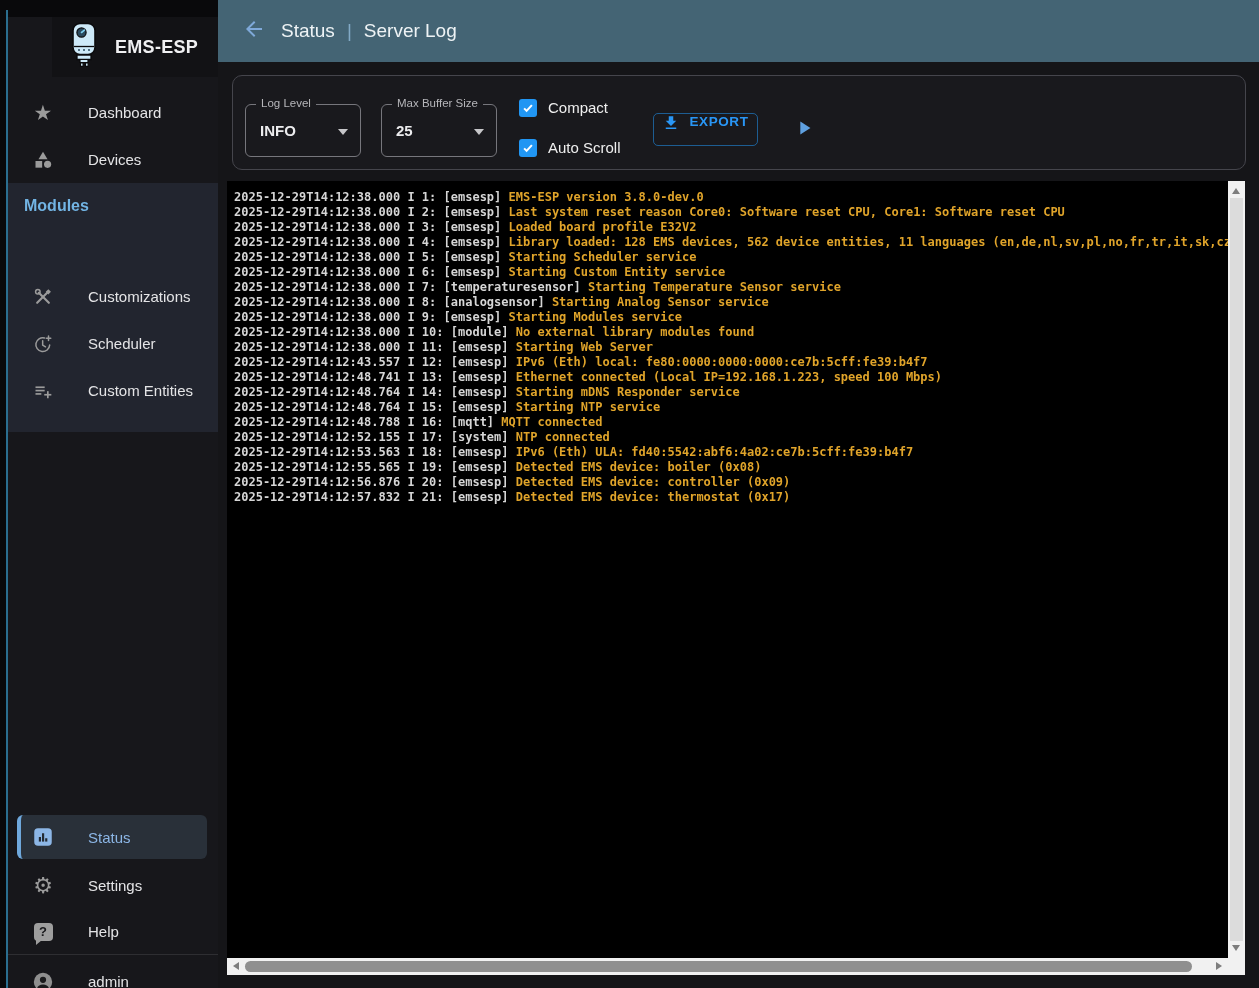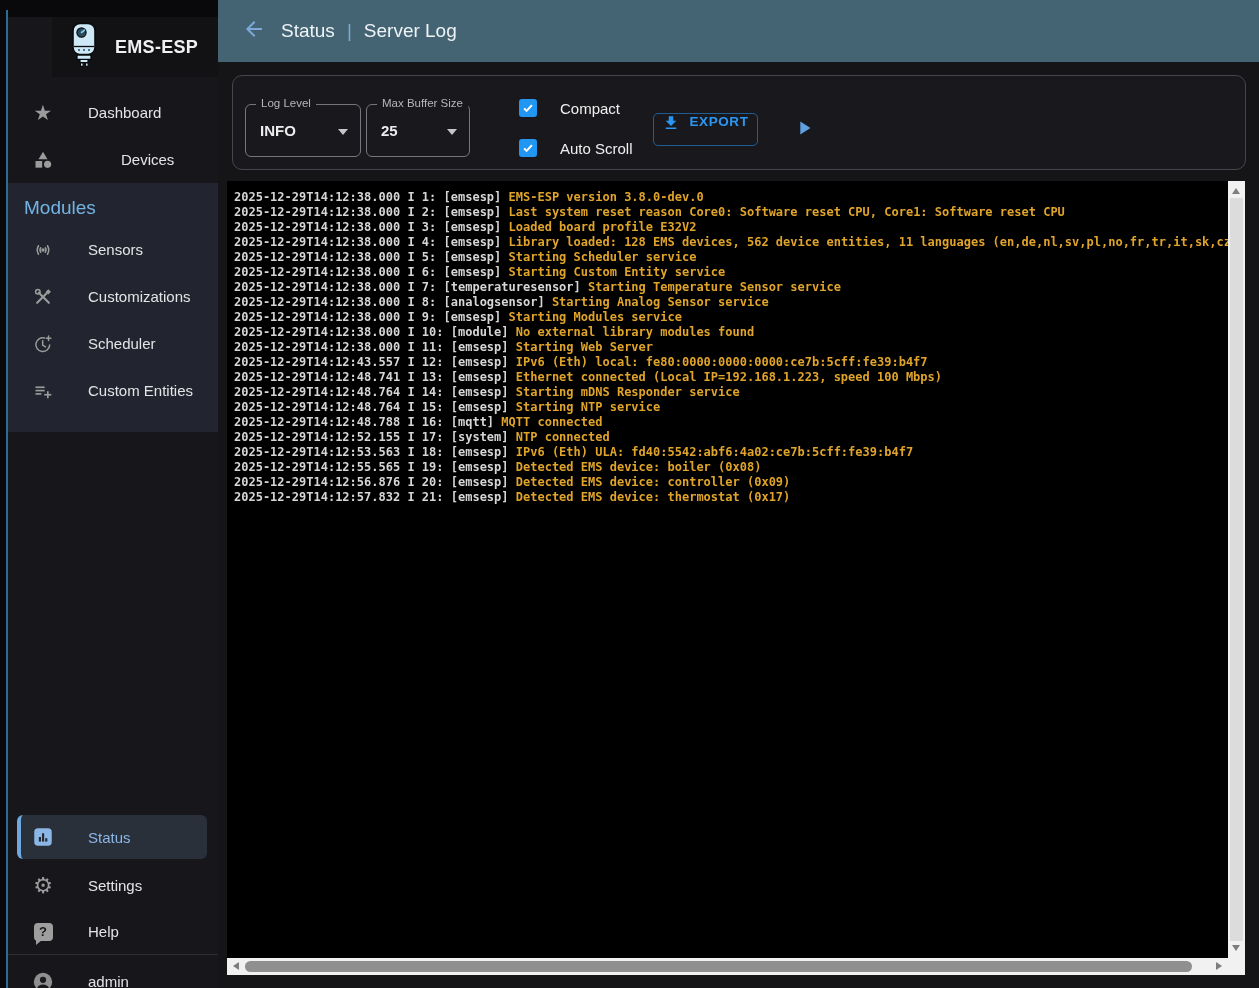--- a/index.html
+++ b/index.html
@@ -15,21 +15,21 @@
   .sidebar { position:absolute; left:8px; top:17px; width:210px; height:988px; background:#17171b;padding-left:44px; }
   .side-header { height:60px; background:#121215; display:flex; align-items:center; padding-left:16px; gap:15px; }
   .app-title { font-size:18px; font-weight:bold; color:#f0f0f2; letter-spacing:.3px; }
 
   .nav-item { position:absolute; left:0; width:210px; height:47px; display:flex; align-items:center; padding-left:24px; cursor:pointer; }
   .nav-icon { width:22px; display:flex; justify-content:center; align-items:center; color:#9b9b9b; }
   .nav-label { margin-left:34px; font-size:15px; font-weight:500; color:#e4e4e6; white-space:nowrap; }
   .glyph-icon { font-size:20px; line-height:20px; color:#9b9b9b; }
 
   .modules-section { position:absolute; top:166px; left:0; width:210px; height:249px; background:#22252f; }
-  .modules-label { padding:14px 0 0 16px; font-size:19px; font-weight:normal; color:#72b4e4; }
+  .modules-label { padding:14px 0 0 16px; font-size:16px; font-weight:bold; color:#72b4e4; }
   .modules-section .nav-item { width:210px; }
 
   .status-row { position:absolute; top:798px; left:9px; width:190px; height:44px; background:#293039;
     border-left:4px solid #6fa8dc; border-radius:6px; display:flex; align-items:center; padding-left:11px; cursor:pointer; }
   .status-row .nav-icon { width:22px; }
   .status-row .nav-label { color:#8cb6e6; }
 
   .side-divider { position:absolute; top:937px; left:0; width:210px; height:1px; background:#2e2e32; }
 
   .help-badge { position:relative; width:19px; height:18px; background:#9e9e9e; border-radius:4px;
@@ -42,27 +42,27 @@
   .topbar-title { margin-left:13px; font-size:19px; font-weight:500; color:#eef3f5; }
   .topbar-sep { margin:0 12px; font-size:19px; color:#82aac6; }
   .topbar-page { font-size:19px; font-weight:500; color:#eef3f5; }
 
   
   .main { position:absolute; left:218px; top:62px; width:1041px; height:926px; background:#151518; }
 
   .panel { position:absolute; left:14px; top:13px; width:1014px; height:95px; border:1px solid #45454c; border-radius:10px; background:#19191d; }
   .select-box { position:absolute; top:28px; height:53px; border:1px solid #76767c; border-radius:6px; cursor:pointer; }
   .select-log-level { left:12px; width:116px; }
-  .select-max-buffer { left:133px; width:104px; }
+  .select-max-buffer { left:148px; width:116px; }
   .select-label { position:absolute; top:-8px; left:10px; background:#19191d; padding:0 5px; font-size:11.5px; color:#b6b6ba; white-space:nowrap; }
   .select-value { position:absolute; left:14px; top:0; height:100%; display:flex; align-items:center; font-size:15px; font-weight:600; color:#ececee; }
   .select-arrow { position:absolute; right:12px; top:50%; margin-top:-2px; width:0; height:0;
     border-left:5px solid transparent; border-right:5px solid transparent; border-top:6px solid #c6c6c9; }
 
-  .checkbox-row { position:absolute; left:286px; display:flex; align-items:center; gap:23px; cursor:pointer; }
+  .checkbox-row { position:absolute; left:286px; display:flex; align-items:flex-start; gap:11px; cursor:pointer; }
   .checkbox-row.first { top:23px; }
   .checkbox-row.second { top:63px; }
   .checkbox { width:18px; height:18px; background:#2196f3; border-radius:3px; display:flex; align-items:center; justify-content:center; }
   .checkbox-label { font-size:15px; font-weight:500; color:#efefef; }
 
   .export-btn { position:absolute; left:420px; top:37px; width:105px; height:33px; border:1px solid rgba(33,150,243,.55); border-radius:5px;
     background:transparent; display:flex; justify-content:center; gap:9px; color:#2996f5;
     font-family:"Liberation Sans",sans-serif; font-size:13.5px; font-weight:600; letter-spacing:.6px; cursor:pointer; }
   .play-btn { position:absolute; left:554px; top:37px; width:34px; height:33px; display:flex; align-items:center; justify-content:center; cursor:pointer; background:transparent; border:none; }
 
@@ -108,45 +108,33 @@
           <path d="M12.5 41h2.6v3.4h-2.6zM17.5 41h2.6v3.4h-2.6z" fill="#cde9f8" stroke="#0a0a0c" stroke-width="1.1"></path>
         </svg>
       </span>
       <span class="app-title">EMS-ESP</span>
     </div>
 
     <div class="nav-item" style="top:72px;">
       <span class="nav-icon glyph-icon" style="font-size:21px;">★</span>
       <span class="nav-label">Dashboard</span>
     </div>
-    <div class="nav-item" style="top:119px;gap:33px;">
+    <div class="nav-item" style="top:119px;">
       <span class="nav-icon">
         <svg width="20" height="20" viewBox="0 0 24 24" fill="#9b9b9b">
           <path d="M12 2 6.6 11h10.8z"></path>
             <path d="M3 13.2h8v8H3z"></path>
             <circle cx="17.5" cy="17.2" r="4.3"></circle>
         </svg>
       </span>
       <span class="nav-label">Devices</span>
     </div>
 
     <div class="modules-section">
       <div class="modules-label">Modules</div>
-      <div class="nav-item" style="top:43px;">
-        <span class="nav-icon">
-          <svg width="20" height="20" viewBox="0 0 24 24" fill="none" stroke="#9b9b9b" stroke-width="1.8" stroke-linecap="round">
-            <path d="M9.3 9.3 Q7.4 12 9.3 14.7"></path>
-              <path d="M6.6 6.9 Q3.6 12 6.6 17.1"></path>
-            <path d="M14.7 9.3 Q16.6 12 14.7 14.7"></path>
-              <path d="M17.4 6.9 Q20.4 12 17.4 17.1"></path>
-            <circle cx="12" cy="12" r="2" fill="#9b9b9b" stroke="none"></circle>
-          </svg>
-        </span>
-        <span class="nav-label">Sensors</span>
-      </div>
       <div class="nav-item" style="top:137px;">
         <span class="nav-icon">
           <svg width="20" height="20" viewBox="0 0 24 24" fill="none" stroke="#9b9b9b" stroke-width="1.8" stroke-linecap="round">
             <path d="M20 13.3a8.3 8.3 0 1 1-6.2-8.6"></path>
             <path d="M11.6 8.2v5.2l3.4 2"></path>
             <path d="M18.6 2.4v5.4M15.9 5.1h5.4"></path>
           </svg>
         </span>
         <span class="nav-label">Scheduler</span>
       </div>

